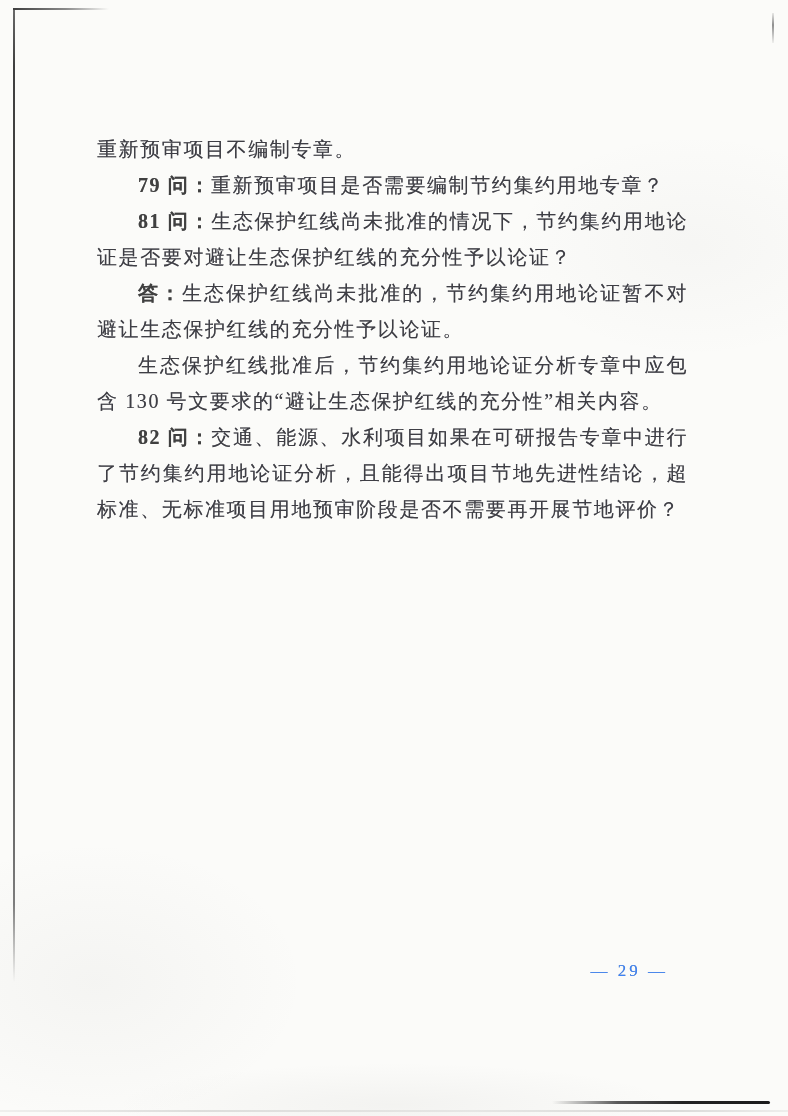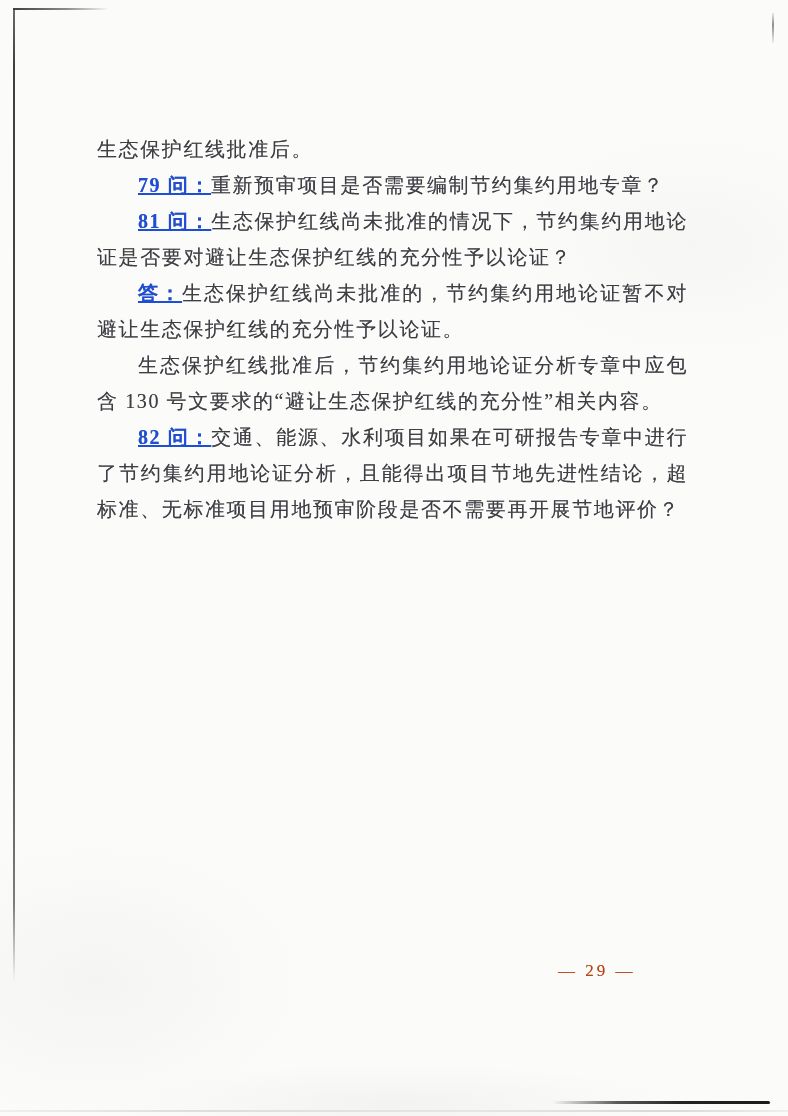--- a/index.html
+++ b/index.html
@@ -22,30 +22,30 @@
     left: 97px; top: 131px; width: 591px;
     font-size: 20px;
     line-height: 36px;
     letter-spacing: 1.6px;
     color: #3e3e45;
     text-align: justify;
     text-shadow: 0 0 0.5px rgba(62,62,69,0.55);
   }
   .content p { margin: 0; }
   .content p.indent { text-indent: 2.05em; }
-  .content b.qa-label { font-weight: bold; color: #1d4ed8; text-decoration: underline; }
+  .content b.qa-label { font-weight: bold; color: #404040; }
 
   
   .page-number {
     position: absolute;
     left: 558px; top: 961px; width: 110px;
     font-size: 17px;
     letter-spacing: 3px;
-    text-align: left;
-    color: #c2410c;
+    text-align: right;
+    color: #3b82f6;
     text-shadow: 0 0 0.5px rgba(70,70,76,0.5);
   }
 
   
   .artifact { position: absolute; pointer-events: none; }
   .edge-left {
     left: 13px; top: 8px; width: 2px; height: 974px;
     background: linear-gradient(#6a6a6a, #3f3f3f 6%, #4a4a4a 70%, #7d7d7d 92%, rgba(130,130,130,0));
   }
   .edge-top {
@@ -69,21 +69,21 @@
 </head>
 <body>
 
 <div class="page">
 
   <div class="artifact edge-left"></div>
   <div class="artifact edge-top"></div>
   <div class="artifact tick-right"></div>
 
   <div class="content" id="paragraphs">
-      <p class="">生态保护红线批准后。</p>
+      <p class="">重新预审项目不编制专章。</p>
       <p class="indent"><b class="qa-label">79 问：</b>重新预审项目是否需要编制节约集约用地专章？</p>
       <p class="indent"><b class="qa-label">81 问：</b>生态保护红线尚未批准的情况下，节约集约用地论证是否要对避让生态保护红线的充分性予以论证？</p>
       <p class="indent"><b class="qa-label">答：</b>生态保护红线尚未批准的，节约集约用地论证暂不对避让生态保护红线的充分性予以论证。</p>
       <p class="indent">生态保护红线批准后，节约集约用地论证分析专章中应包含 130 号文要求的“避让生态保护红线的充分性”相关内容。</p>
       <p class="indent"><b class="qa-label">82 问：</b>交通、能源、水利项目如果在可研报告专章中进行了节约集约用地论证分析，且能得出项目节地先进性结论，超标准、无标准项目用地预审阶段是否不需要再开展节地评价？</p>
     </div>
 
   <div class="page-number">— 29 —</div>
 
   <div class="artifact edge-bottom-dark"></div>

